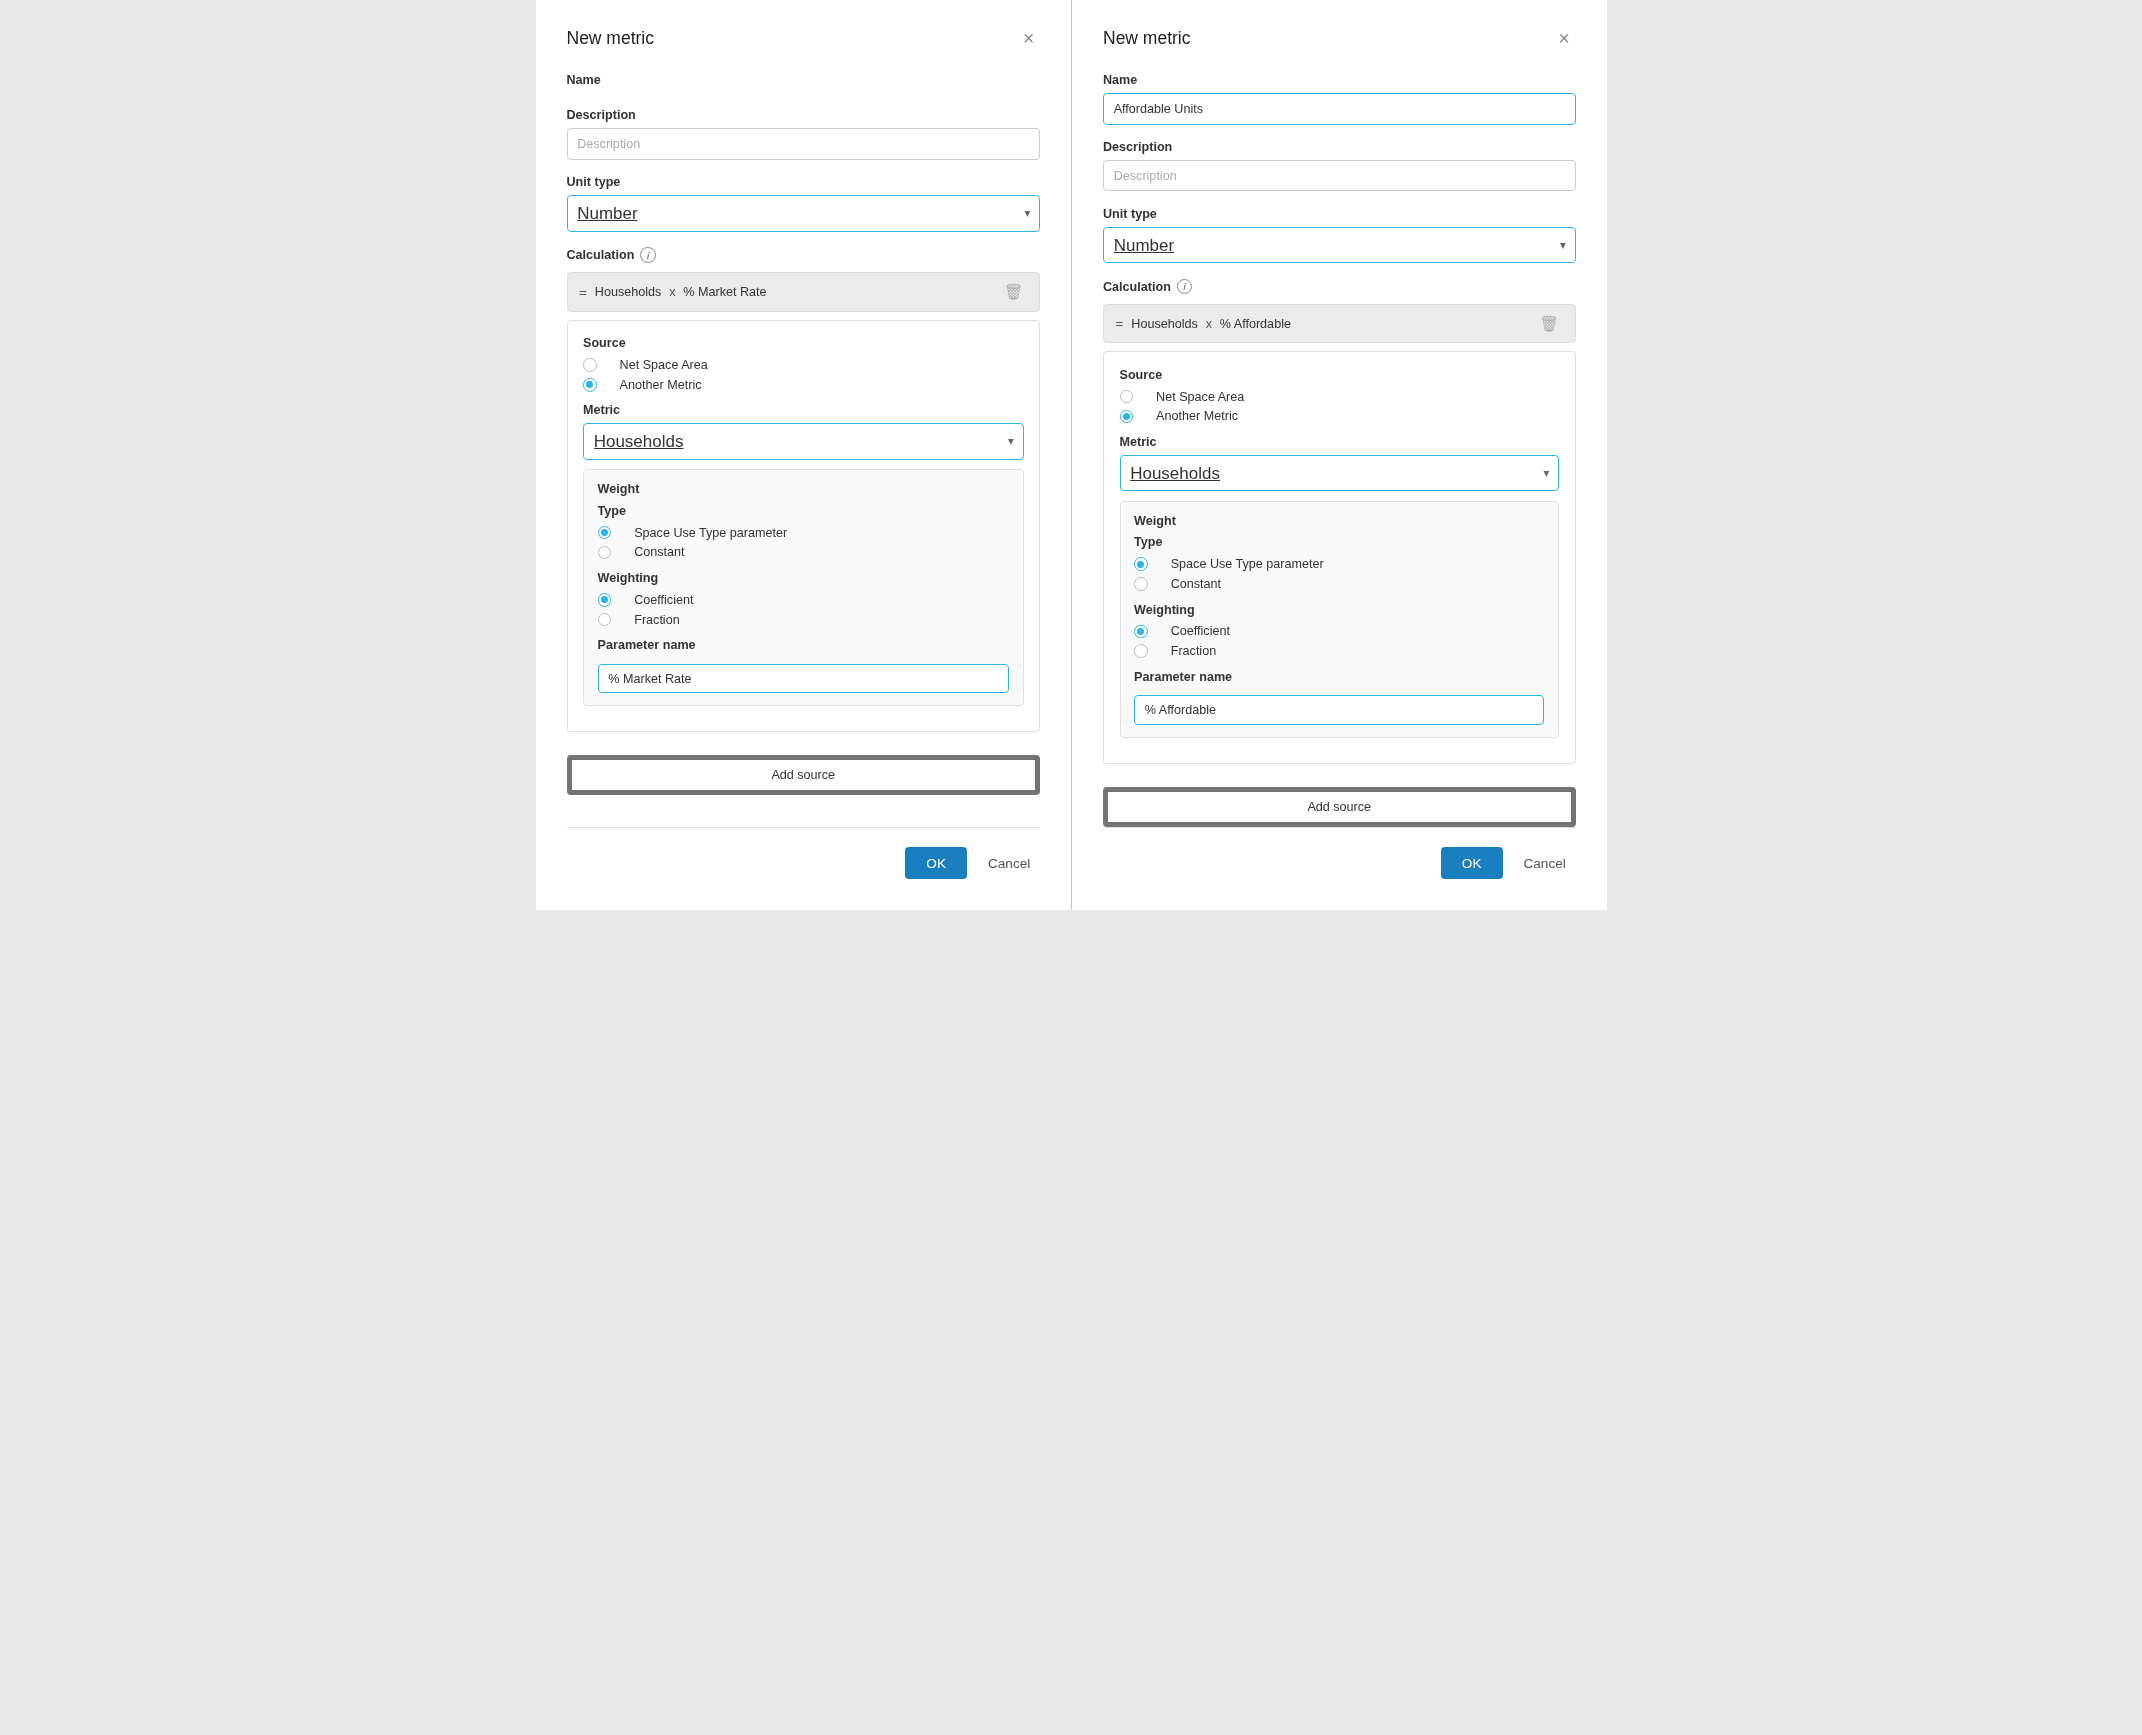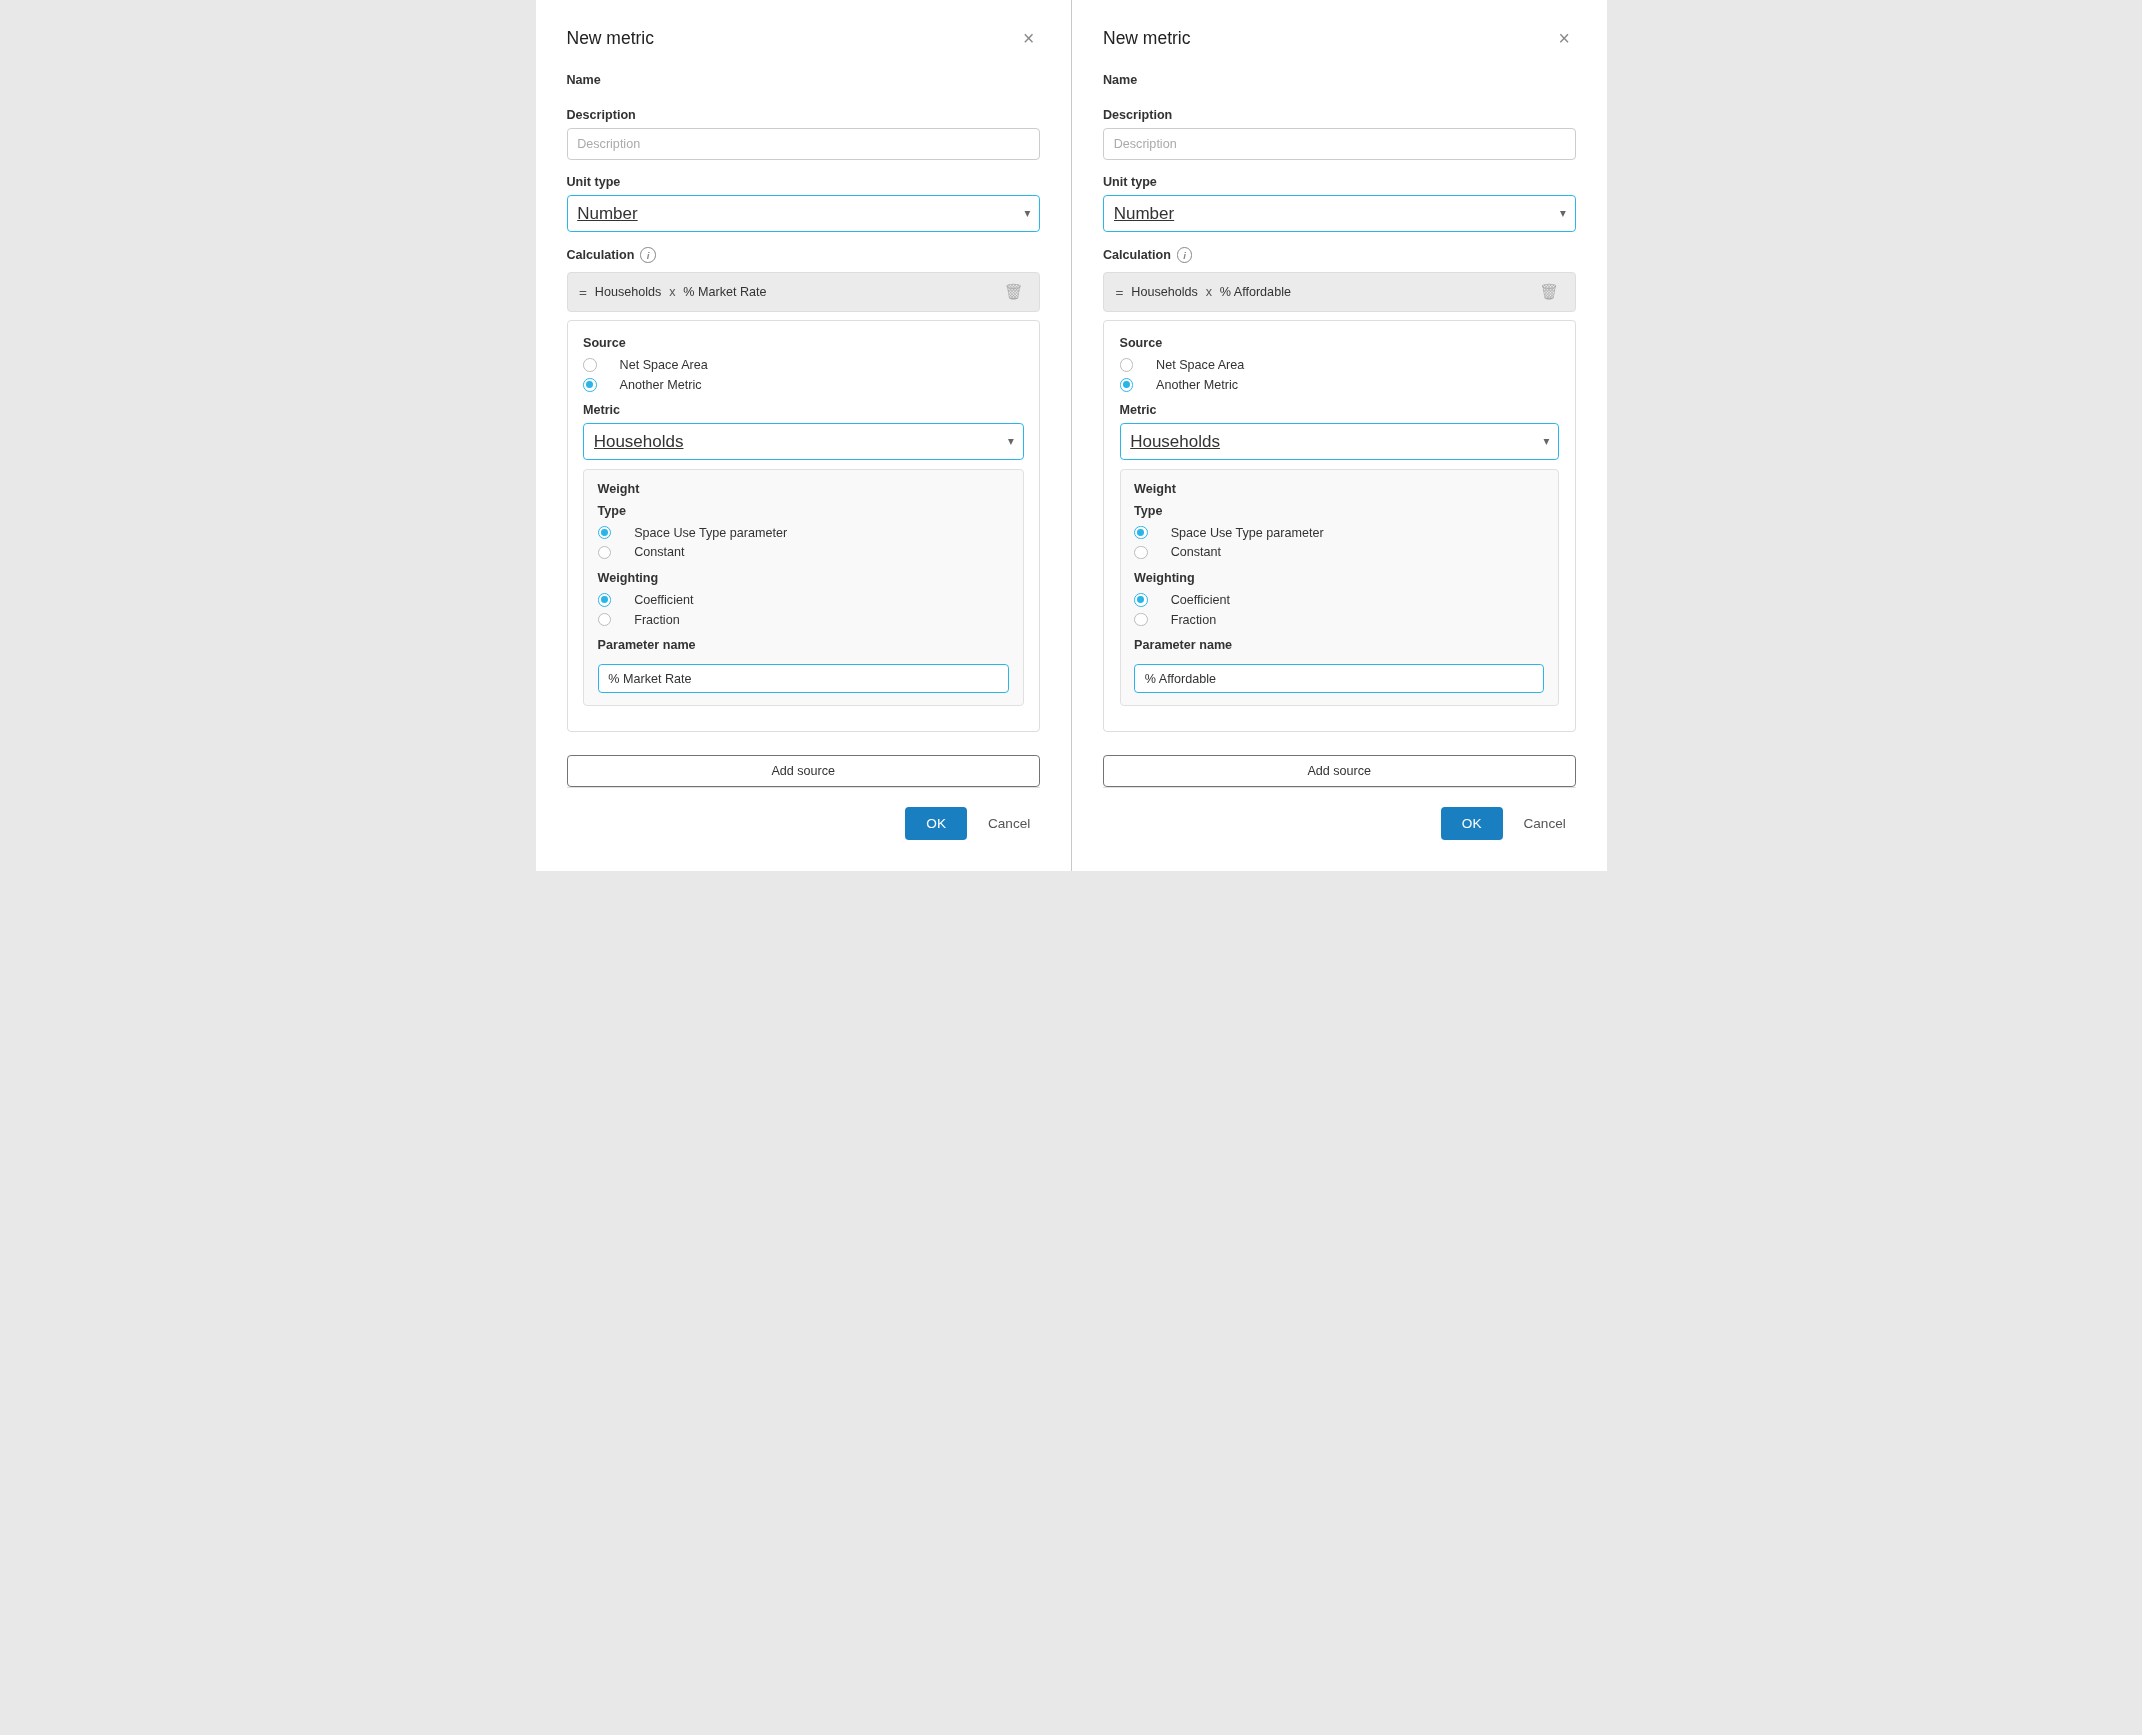--- a/index.html
+++ b/index.html
@@ -223,21 +223,21 @@
       border-radius: 3.9px;
       padding: 6.8px 9.7px;
       font-size: 12.6px;
       color: #333;
       background: #fff;
       outline: none;
       margin-top: 5.8px;
     }
     .add-source-btn {
       background: #fff;
-      border: 1px solid #737373;
+      border: 5px solid #737373;
       border-radius: 3.9px;
       padding: 7.8px 15.5px;
       font-size: 12.6px;
       color: #333;
       cursor: pointer;
       margin-top: 7.8px;
     }
     .dialog-footer {
       margin-top: auto;
       padding-top: 19.4px;
@@ -375,20 +375,21 @@
   </div>
 
   <div class="dialog">
     <div class="dialog-header">
       <span class="dialog-title">New metric</span>
       <button class="close-btn">×</button>
     </div>
 
     <div class="field-group">
       <label class="field-label">Name</label>
+      <input type="text" class="text-input highlighted" value="Affordable Units" style="">
     </div>
 
     <div class="field-group">
       <label class="field-label">Description</label>
       <input type="text" class="text-input" placeholder="Description" style="">
     </div>
 
     <div class="field-group">
       <label class="field-label">Unit type</label>
       <div class="select-wrapper">

